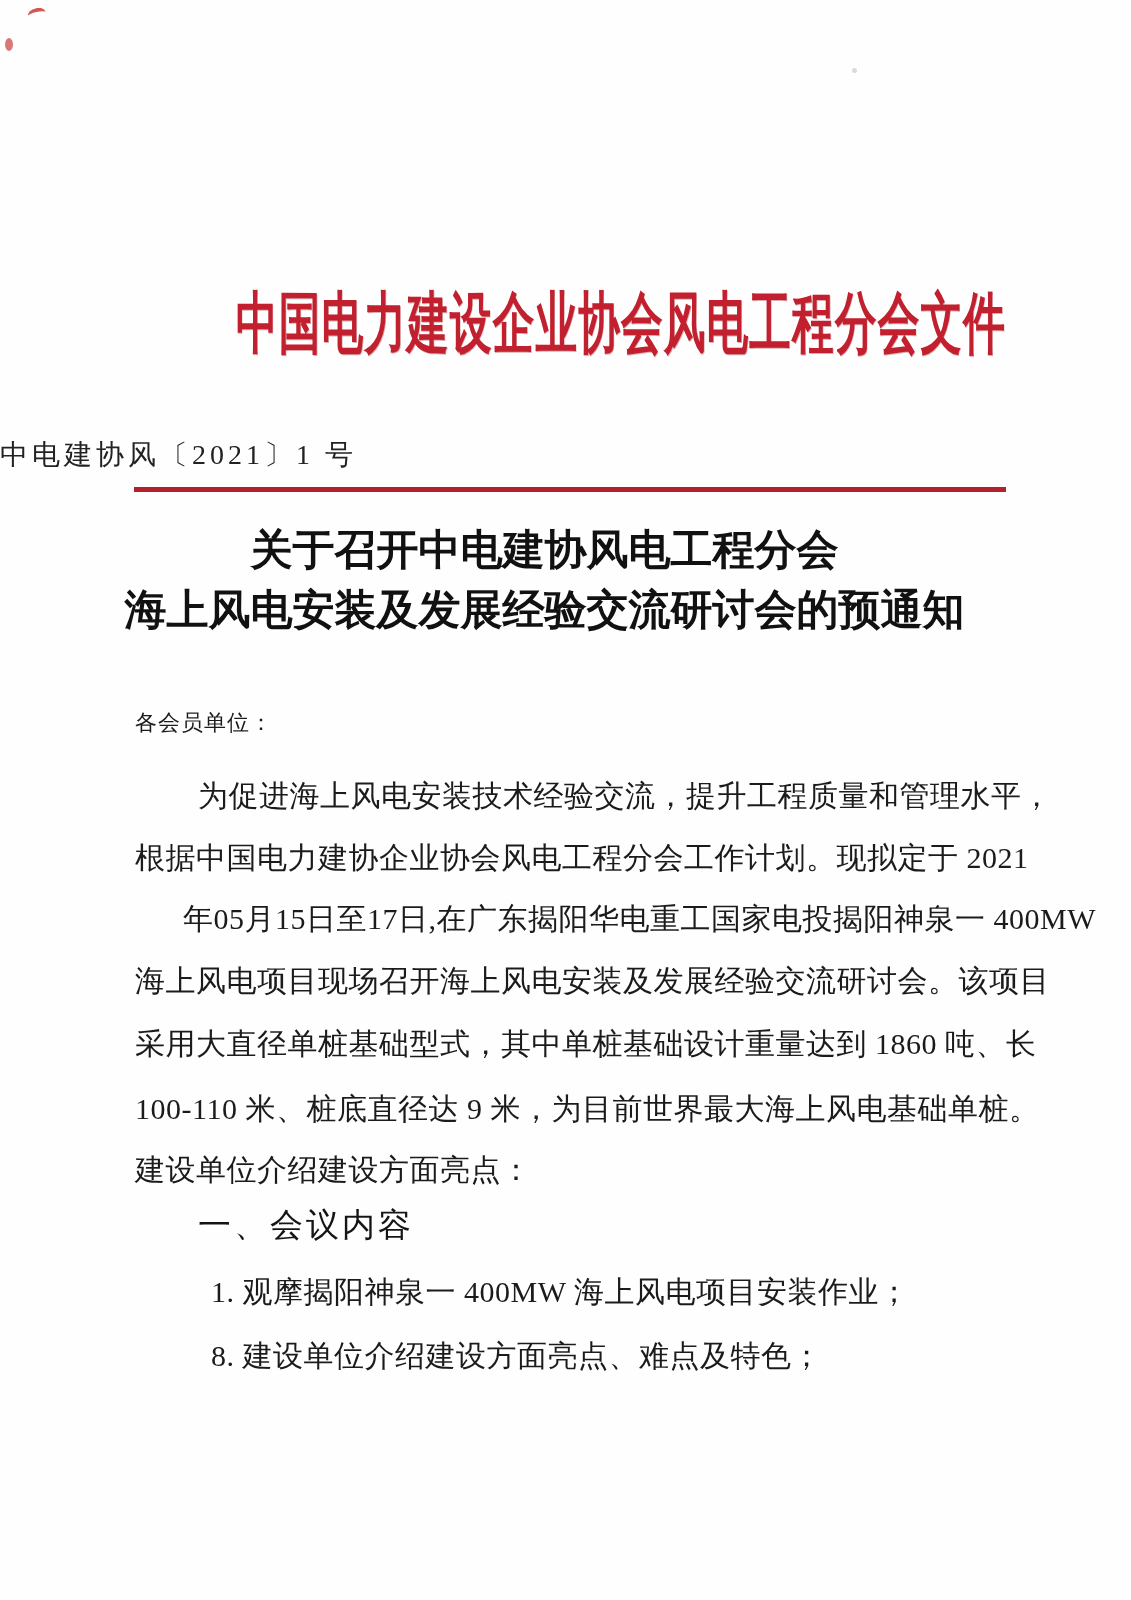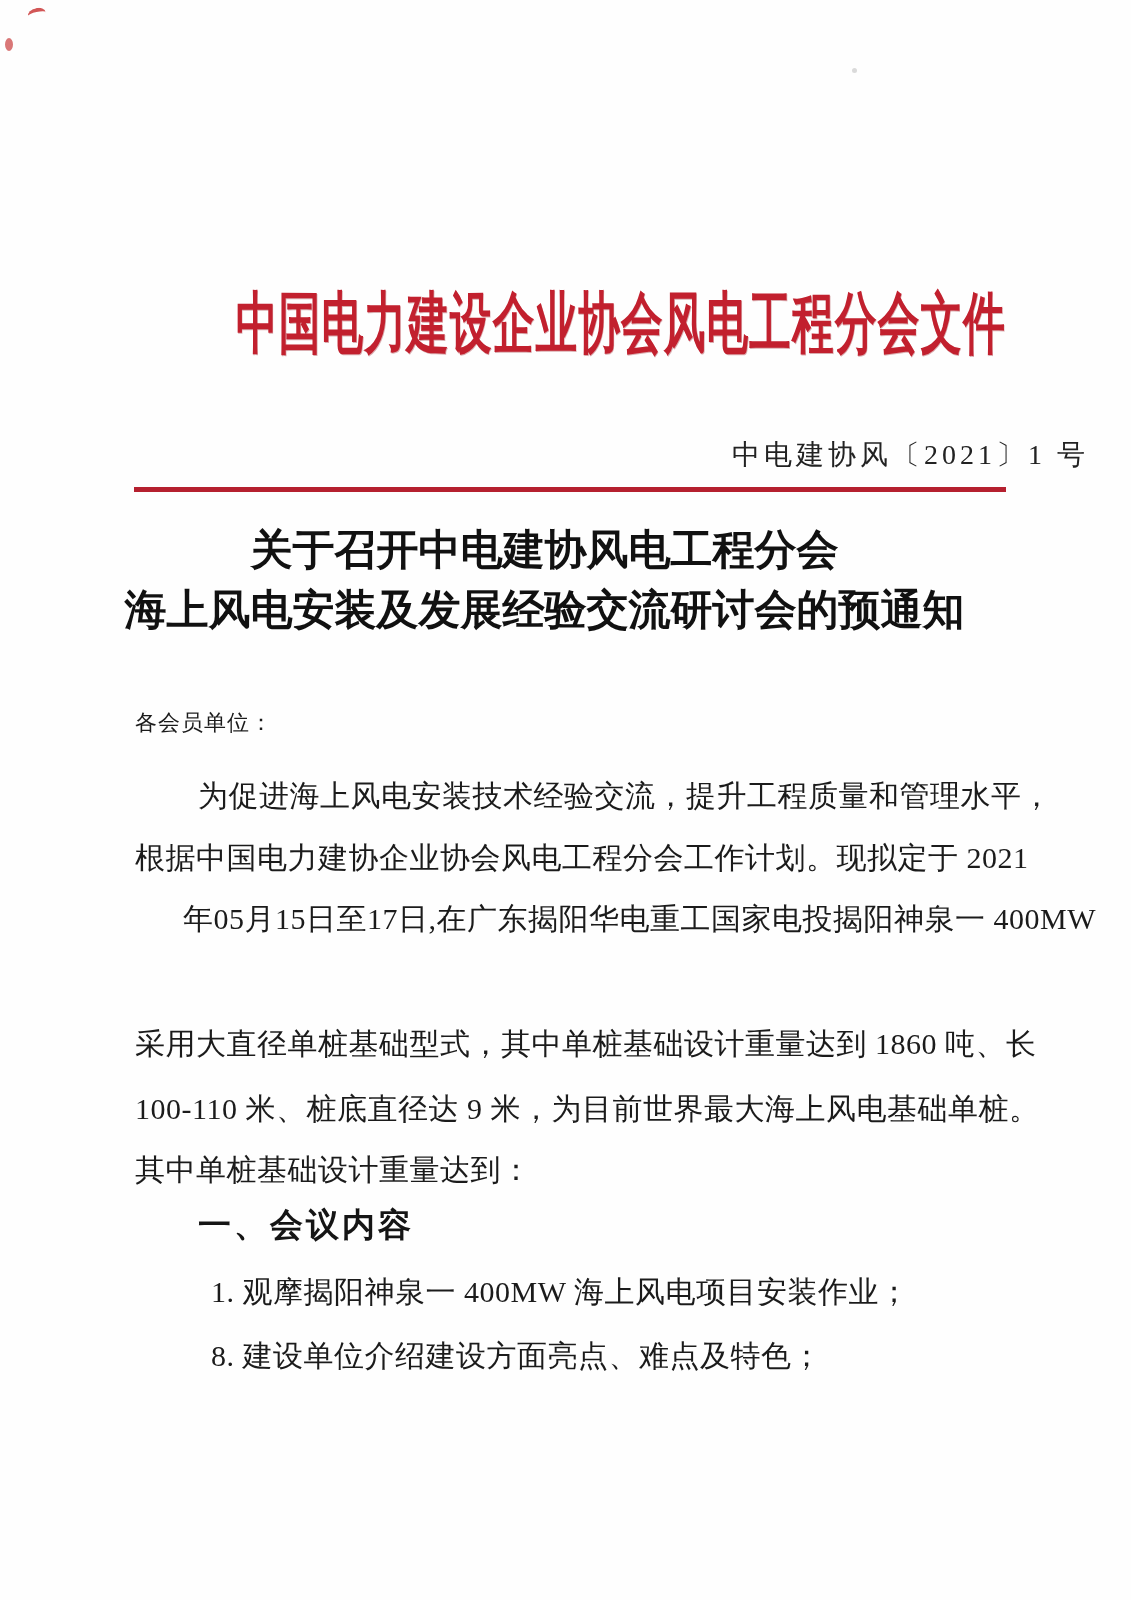--- a/index.html
+++ b/index.html
@@ -39,21 +39,21 @@
     white-space: nowrap;
     text-shadow: 1px 1px 0 rgba(150, 20, 30, 0.35);
   }
 
   
   .doc-number {
     position: absolute;
     top: 436px;
     left: 0;
     width: 100%;
-    text-align: right;
+    text-align: left;
     font-size: 28px;
     letter-spacing: 4px;
     color: #222;
   }
 
   
   .red-line {
     position: absolute;
     top: 487px;
     left: 134px;
@@ -103,21 +103,21 @@
   .pl-5 { top: 1089px; }
   .pl-6 { top: 1150px; }
 
   
   .section-heading {
     position: absolute;
     top: 1203px;
     left: 198px;
     font-family: "Liberation Sans", "DejaVu Sans", sans-serif;
     font-size: 33px;
-    font-weight: bold;
+    font-weight: normal;
     letter-spacing: 3px;
     color: #151515;
     white-space: nowrap;
   }
 
   
   .list-item {
     position: absolute;
     left: 211px;
     font-size: 30px;
@@ -179,22 +179,23 @@
   <div class="red-line"></div>
 
   <div class="title-line title-line-1">关于召开中电建协风电工程分会</div>
   <div class="title-line title-line-2">海上风电安装及发展经验交流研讨会的预通知</div>
 
   <div class="salutation">各会员单位：</div>
 
   <div class="para-line indent pl-0">为促进海上风电安装技术经验交流，提升工程质量和管理水平，</div>
   <div class="para-line pl-1">根据中国电力建协企业协会风电工程分会工作计划。现拟定于 2021</div>
   <div class="para-line pl-2">年05月15日至17日,在广东揭阳华电重工国家电投揭阳神泉一 400MW</div>
+  <div class="para-line pl-3">海上风电项目现场召开海上风电安装及发展经验交流研讨会。该项目</div>
   <div class="para-line pl-4">采用大直径单桩基础型式，其中单桩基础设计重量达到 1860 吨、长</div>
   <div class="para-line pl-5">100-110 米、桩底直径达 9 米，为目前世界最大海上风电基础单桩。</div>
-  <div class="para-line pl-6">其中单桩基础设计重量达到：</div>
+  <div class="para-line pl-6">建设单位介绍建设方面亮点：</div>
 
   <div class="section-heading">一、会议内容</div>
 
   <div class="list-item li-0">1. 观摩揭阳神泉一 400MW 海上风电项目安装作业；</div>
   <div class="list-item li-1">8. 建设单位介绍建设方面亮点、难点及特色；</div>
 
 </div>
 
 </body></html>

